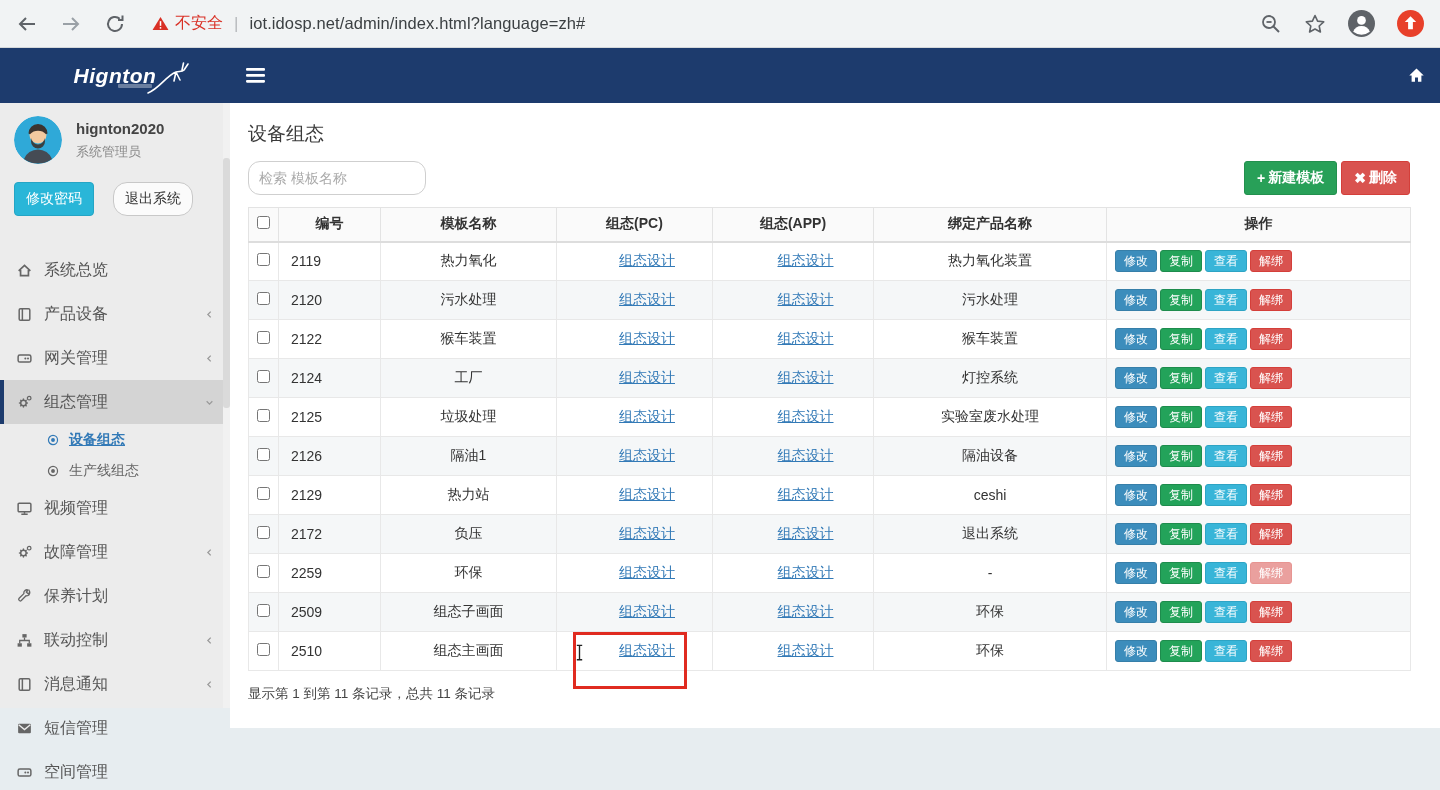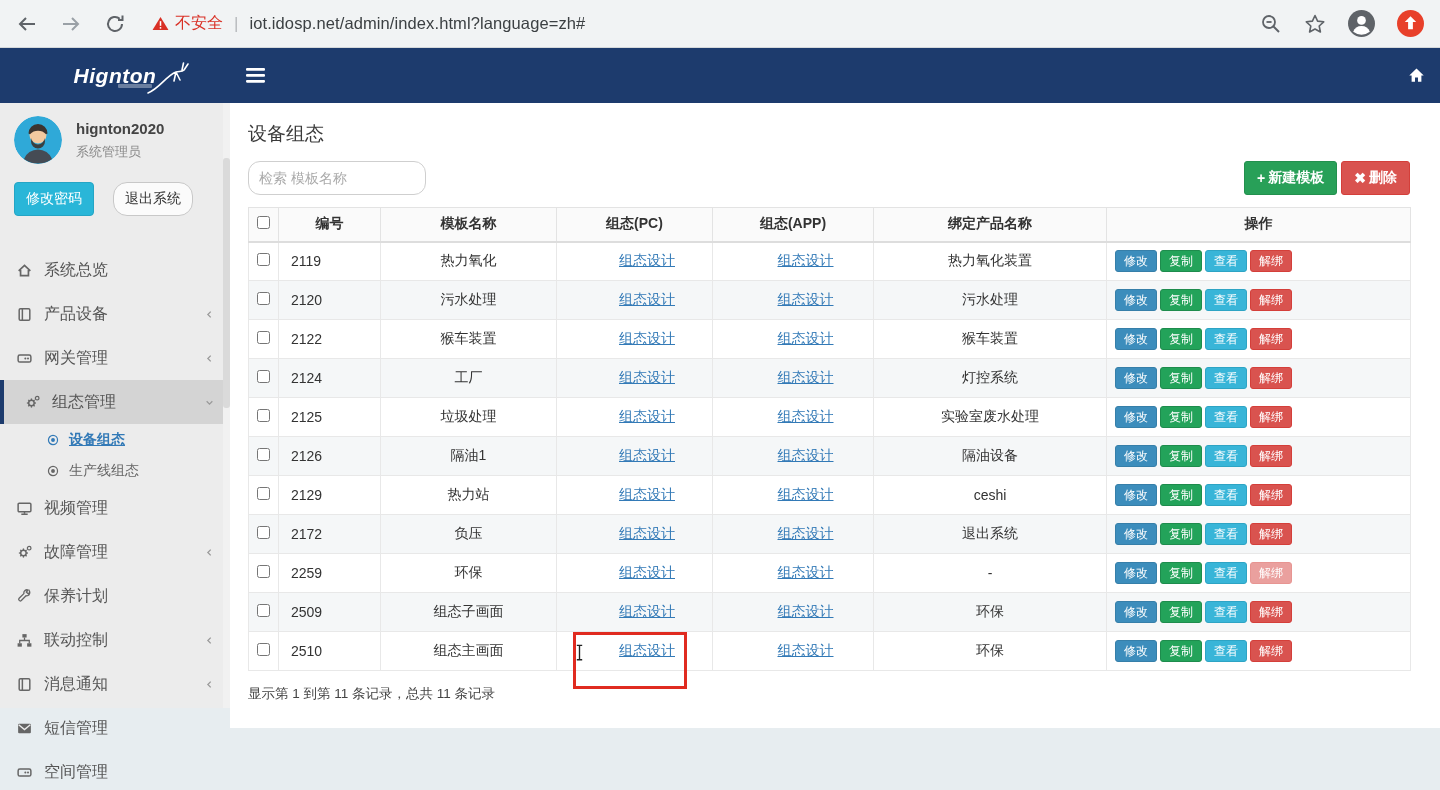--- a/index.html
+++ b/index.html
@@ -44,21 +44,21 @@
     border-radius:4px; font-size:14px; cursor:pointer; }
   .btn-plain { width:80px; height:34px; background:#fbfbfb; color:#333; border:1px solid #c8c8c8;
     border-radius:14px; font-size:14px; cursor:pointer; }
   .menu { margin-top:32px; }
   .menu-item { height:44px; display:flex; align-items:center; padding-left:16px; cursor:pointer;
     color:#555; font-size:16px; }
   .menu-item .m-icon { width:17px; height:17px; color:#666; margin-right:11px; display:flex; flex:none; }
   .menu-item .m-icon svg { width:17px; height:17px; }
   .menu-item .chev { margin-left:auto; margin-right:14px; color:#9a9a9a; display:flex; }
   .menu-item .chev svg { width:13px; height:13px; }
-  .menu-item.active { background:#d4d4d4; border-left:4px solid #1d3b6d; padding-left:20px; }
+  .menu-item.active { background:#d4d4d4; border-left:4px solid #1d3b6d; padding-left:12px; }
   .submenu-item { height:31px; display:flex; align-items:center; padding-left:46px; cursor:pointer;
     color:#666; font-size:14px; }
   .submenu-item .m-icon { width:14px; height:14px; margin-right:9px; display:flex; color:#666; }
   .submenu-item .m-icon svg { width:14px; height:14px; }
   .submenu-item.active { color:#337ab7; font-weight:bold; }
   .submenu-item.active .label { text-decoration:underline; }
   .submenu-item.active .m-icon { color:#337ab7; }
   .side-scroll-track { position:absolute; top:0; right:0; width:7px; height:100%; background:#f1f1f1; }
   .side-scroll-thumb { position:absolute; top:55px; right:0; width:7px; height:250px; background:#dadada; border-radius:3px; }
 

